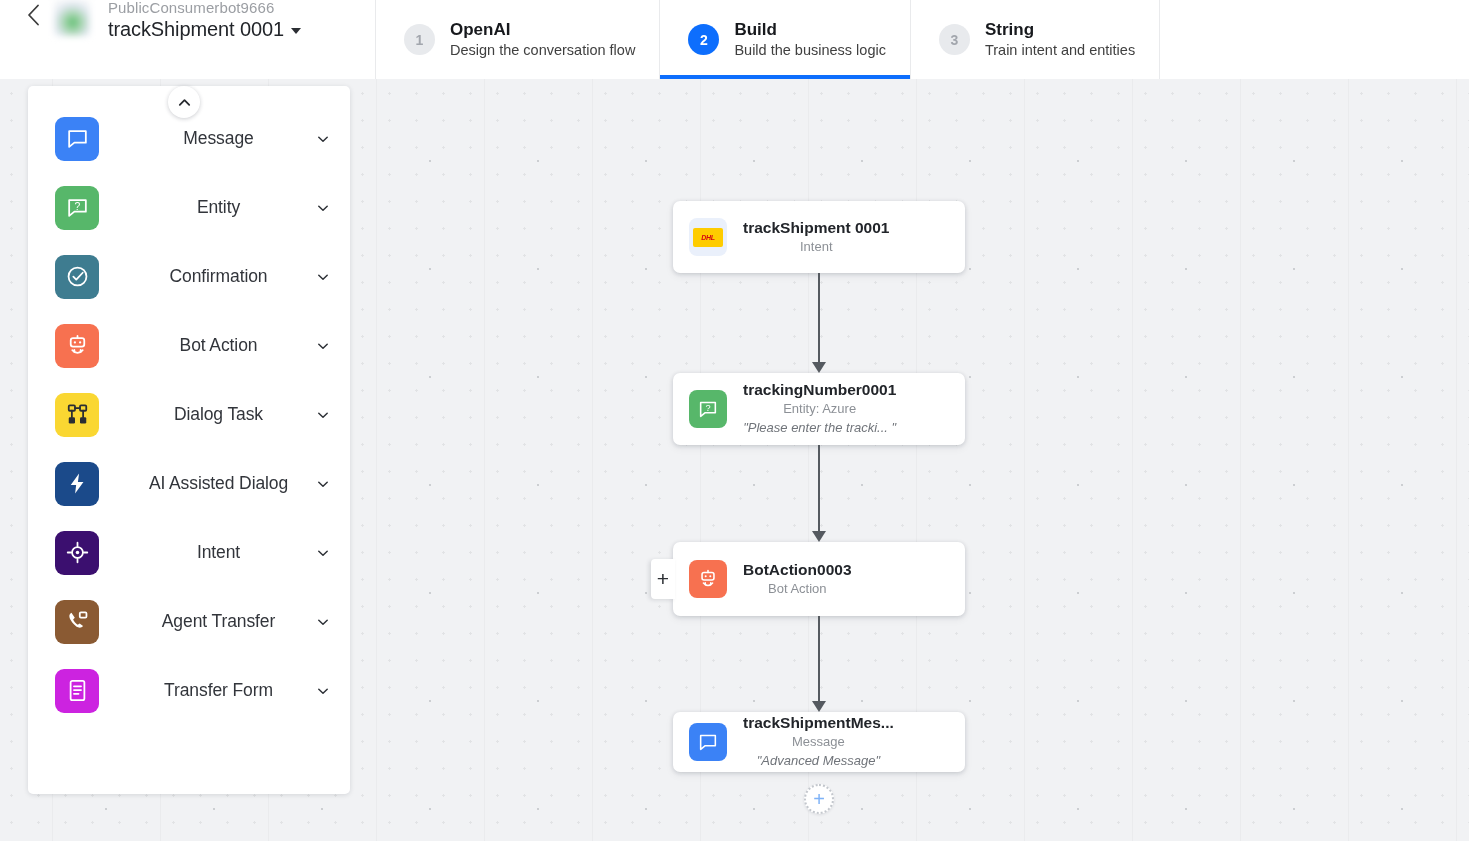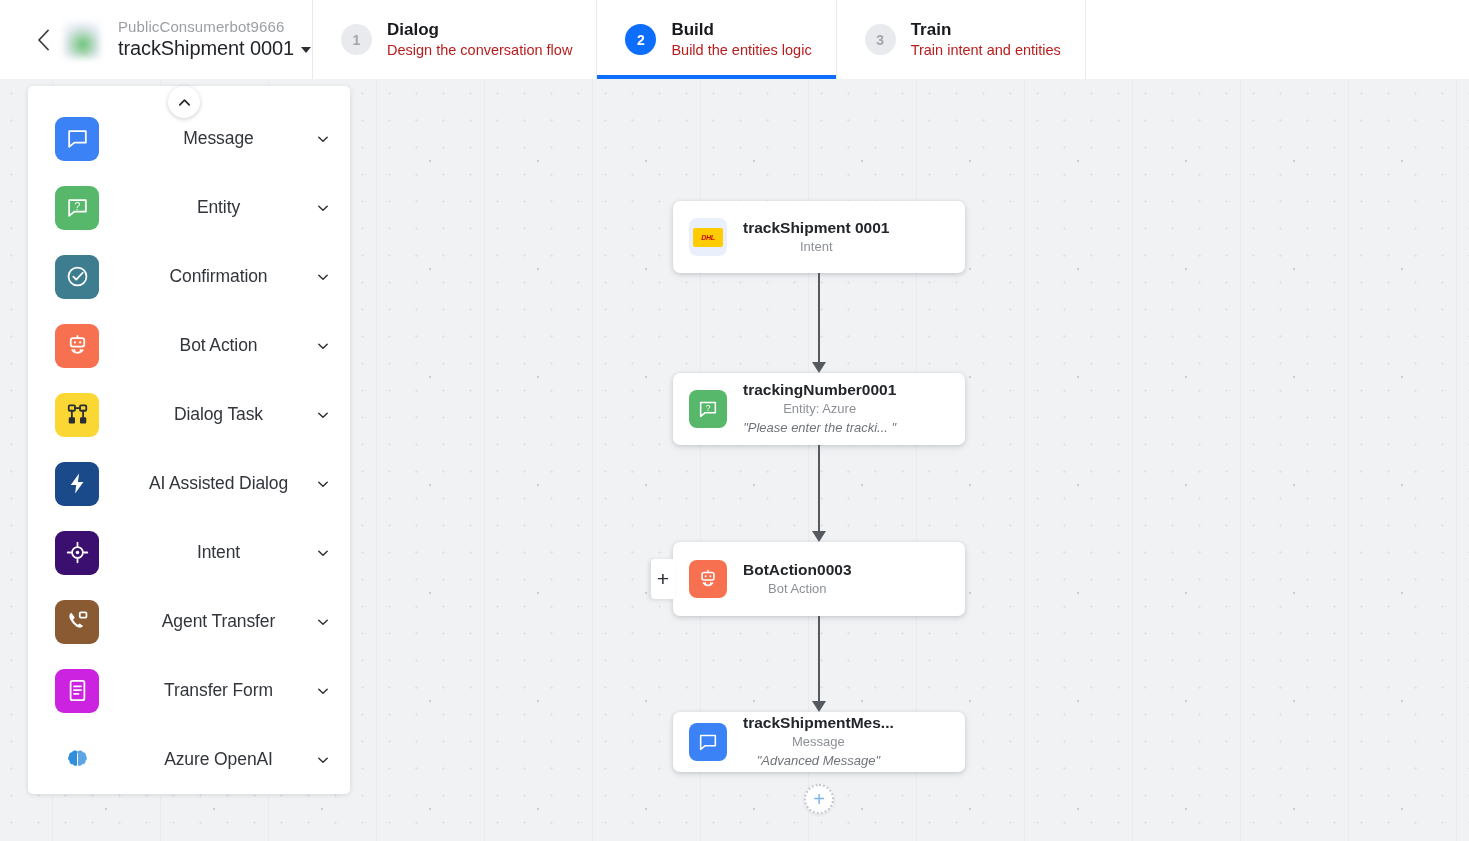--- a/index.html
+++ b/index.html
@@ -14,22 +14,22 @@
 
   
   .header {
     position: absolute; top: 0; left: 0;
     width: 1469px; height: 79px;
     background: #fff;
     display: flex; align-items: stretch;
     z-index: 30;
   }
   .hdr-left {
-    display: flex; align-items: center;
-    width: 313px; height: 79px; padding-left: 28px;
+    display: flex; 
+    width: 376px; height: 79px; padding-left: 18px;
     border-right: 1px solid #e9eaec;
   }
   .back-btn {
     width: 30px; height: 30px;
     display: flex; align-items: center; justify-content: center;
     color: #3c3c3c; cursor: pointer; flex: 0 0 auto;
   }
   .avatar {
     width: 36px; height: 36px; margin-left: 6px; flex: 0 0 auto;
     border-radius: 3px;
@@ -53,21 +53,21 @@
     border-right: 1px solid #e9eaec; cursor: pointer;
   }
   .step-badge {
     width: 31px; height: 31px; border-radius: 50%;
     display: flex; align-items: center; justify-content: center;
     font-size: 14px; font-weight: bold;
     background: #e8eaed; color: #a2a6ad; flex: 0 0 auto;
   }
   .step.active .step-badge { background: #0d6efd; color: #fff; }
   .step-title { font-size: 17px; font-weight: bold; color: #17191d; line-height: 1.25; }
-  .step-sub { font-size: 14.5px; color: #b91c1c; line-height: 1.3; margin-top: 1px; }
+  .step-sub { font-size: 14.5px; color: #404040; line-height: 1.3; margin-top: 1px; }
   .step.active::after {
     content: ""; position: absolute; left: 0; right: 0; bottom: 0;
     height: 4px; background: #0d6efd;
   }
 
   
   .canvas {
     position: absolute; top: 79px; left: 0;
     width: 1469px; height: 762px;
     background-color: #f1f2f4;
@@ -187,35 +187,35 @@
           <div class="task-name">trackShipment 0001</div>
           <div class="caret-down"></div>
         </div>
       </div>
     </div>
 
     <div class="steps">
       <div class="step">
         <div class="step-badge">1</div>
         <div>
-          <div class="step-title">Dialog</div>
+          <div class="step-title">OpenAI</div>
           <div class="step-sub">Design the conversation flow</div>
         </div>
       </div>
       <div class="step active">
         <div class="step-badge">2</div>
         <div>
           <div class="step-title">Build</div>
-          <div class="step-sub">Build the entities logic</div>
+          <div class="step-sub">Build the business logic</div>
         </div>
       </div>
       <div class="step">
         <div class="step-badge">3</div>
         <div>
-          <div class="step-title">Train</div>
+          <div class="step-title">String</div>
           <div class="step-sub">Train intent and entities</div>
         </div>
       </div>
     </div>
   </div>
 
   <div class="canvas">
 
     <div class="palette">
       <div class="palette-scroll" id="palette-list">
@@ -321,33 +321,20 @@
               </svg></div>
           </div>
           <div class="pal-item">
             <div class="pal-ico" style="background: rgb(204, 35, 224);">
               <svg width="25" height="25" viewBox="0 0 24 24" aria-hidden="true">
                 <rect x="5.4" y="2.8" width="13.2" height="18.4" rx="1.6" stroke="currentColor" stroke-width="1.7" fill="none" stroke-linecap="round" stroke-linejoin="round"></rect>
                 <path d="M8.6 8h6.8M8.6 11.6h6.8M8.6 15.2h4.4" stroke="currentColor" stroke-width="1.7" fill="none" stroke-linecap="round" stroke-linejoin="round"></path>
               </svg>
             </div>
             <div class="pal-label">Transfer Form</div>
-            <div class="chev"><svg width="14" height="14" viewBox="0 0 16 16" aria-hidden="true">
-                <path d="M3.2 6L8 10.6 12.8 6" stroke="currentColor" stroke-width="1.7" fill="none" stroke-linecap="round" stroke-linejoin="round"></path>
-              </svg></div>
-          </div>
-          <div class="pal-item">
-            <div class="pal-ico plain" style="background: rgb(31, 132, 216); color: rgb(31, 132, 216);">
-              <svg width="25" height="25" viewBox="0 0 24 24" aria-hidden="true">
-                <path d="M12 4.2c-1.6-1.4-4.3-1.1-5.4.8-1.9.2-3.1 1.8-2.7 3.6-1.4 1.3-1.2 3.5.4 4.5-.3 2 1.3 3.7 3.3 3.5.9 1.7 3.3 2 4.4.6V4.2z" fill="currentColor" opacity=".92"></path>
-                <path d="M12 4.2c1.6-1.4 4.3-1.1 5.4.8 1.9.2 3.1 1.8 2.7 3.6 1.4 1.3 1.2 3.5-.4 4.5.3 2-1.3 3.7-3.3 3.5-.9 1.7-3.3 2-4.4.6V4.2z" fill="currentColor" opacity=".72"></path>
-                <path d="M12 6v12" stroke="#fff" stroke-width="1" fill="none"></path>
-              </svg>
-            </div>
-            <div class="pal-label">Azure OpenAI</div>
             <div class="chev"><svg width="14" height="14" viewBox="0 0 16 16" aria-hidden="true">
                 <path d="M3.2 6L8 10.6 12.8 6" stroke="currentColor" stroke-width="1.7" fill="none" stroke-linecap="round" stroke-linejoin="round"></path>
               </svg></div>
           </div>
         </div>
     </div>
     <div class="collapse-btn">
       <svg width="15" height="15" viewBox="0 0 16 16" fill="none" aria-hidden="true">
         <path d="M3 10.5L8 5.5l5 5" stroke="currentColor" stroke-width="1.9" stroke-linecap="round" stroke-linejoin="round"></path>
       </svg>

